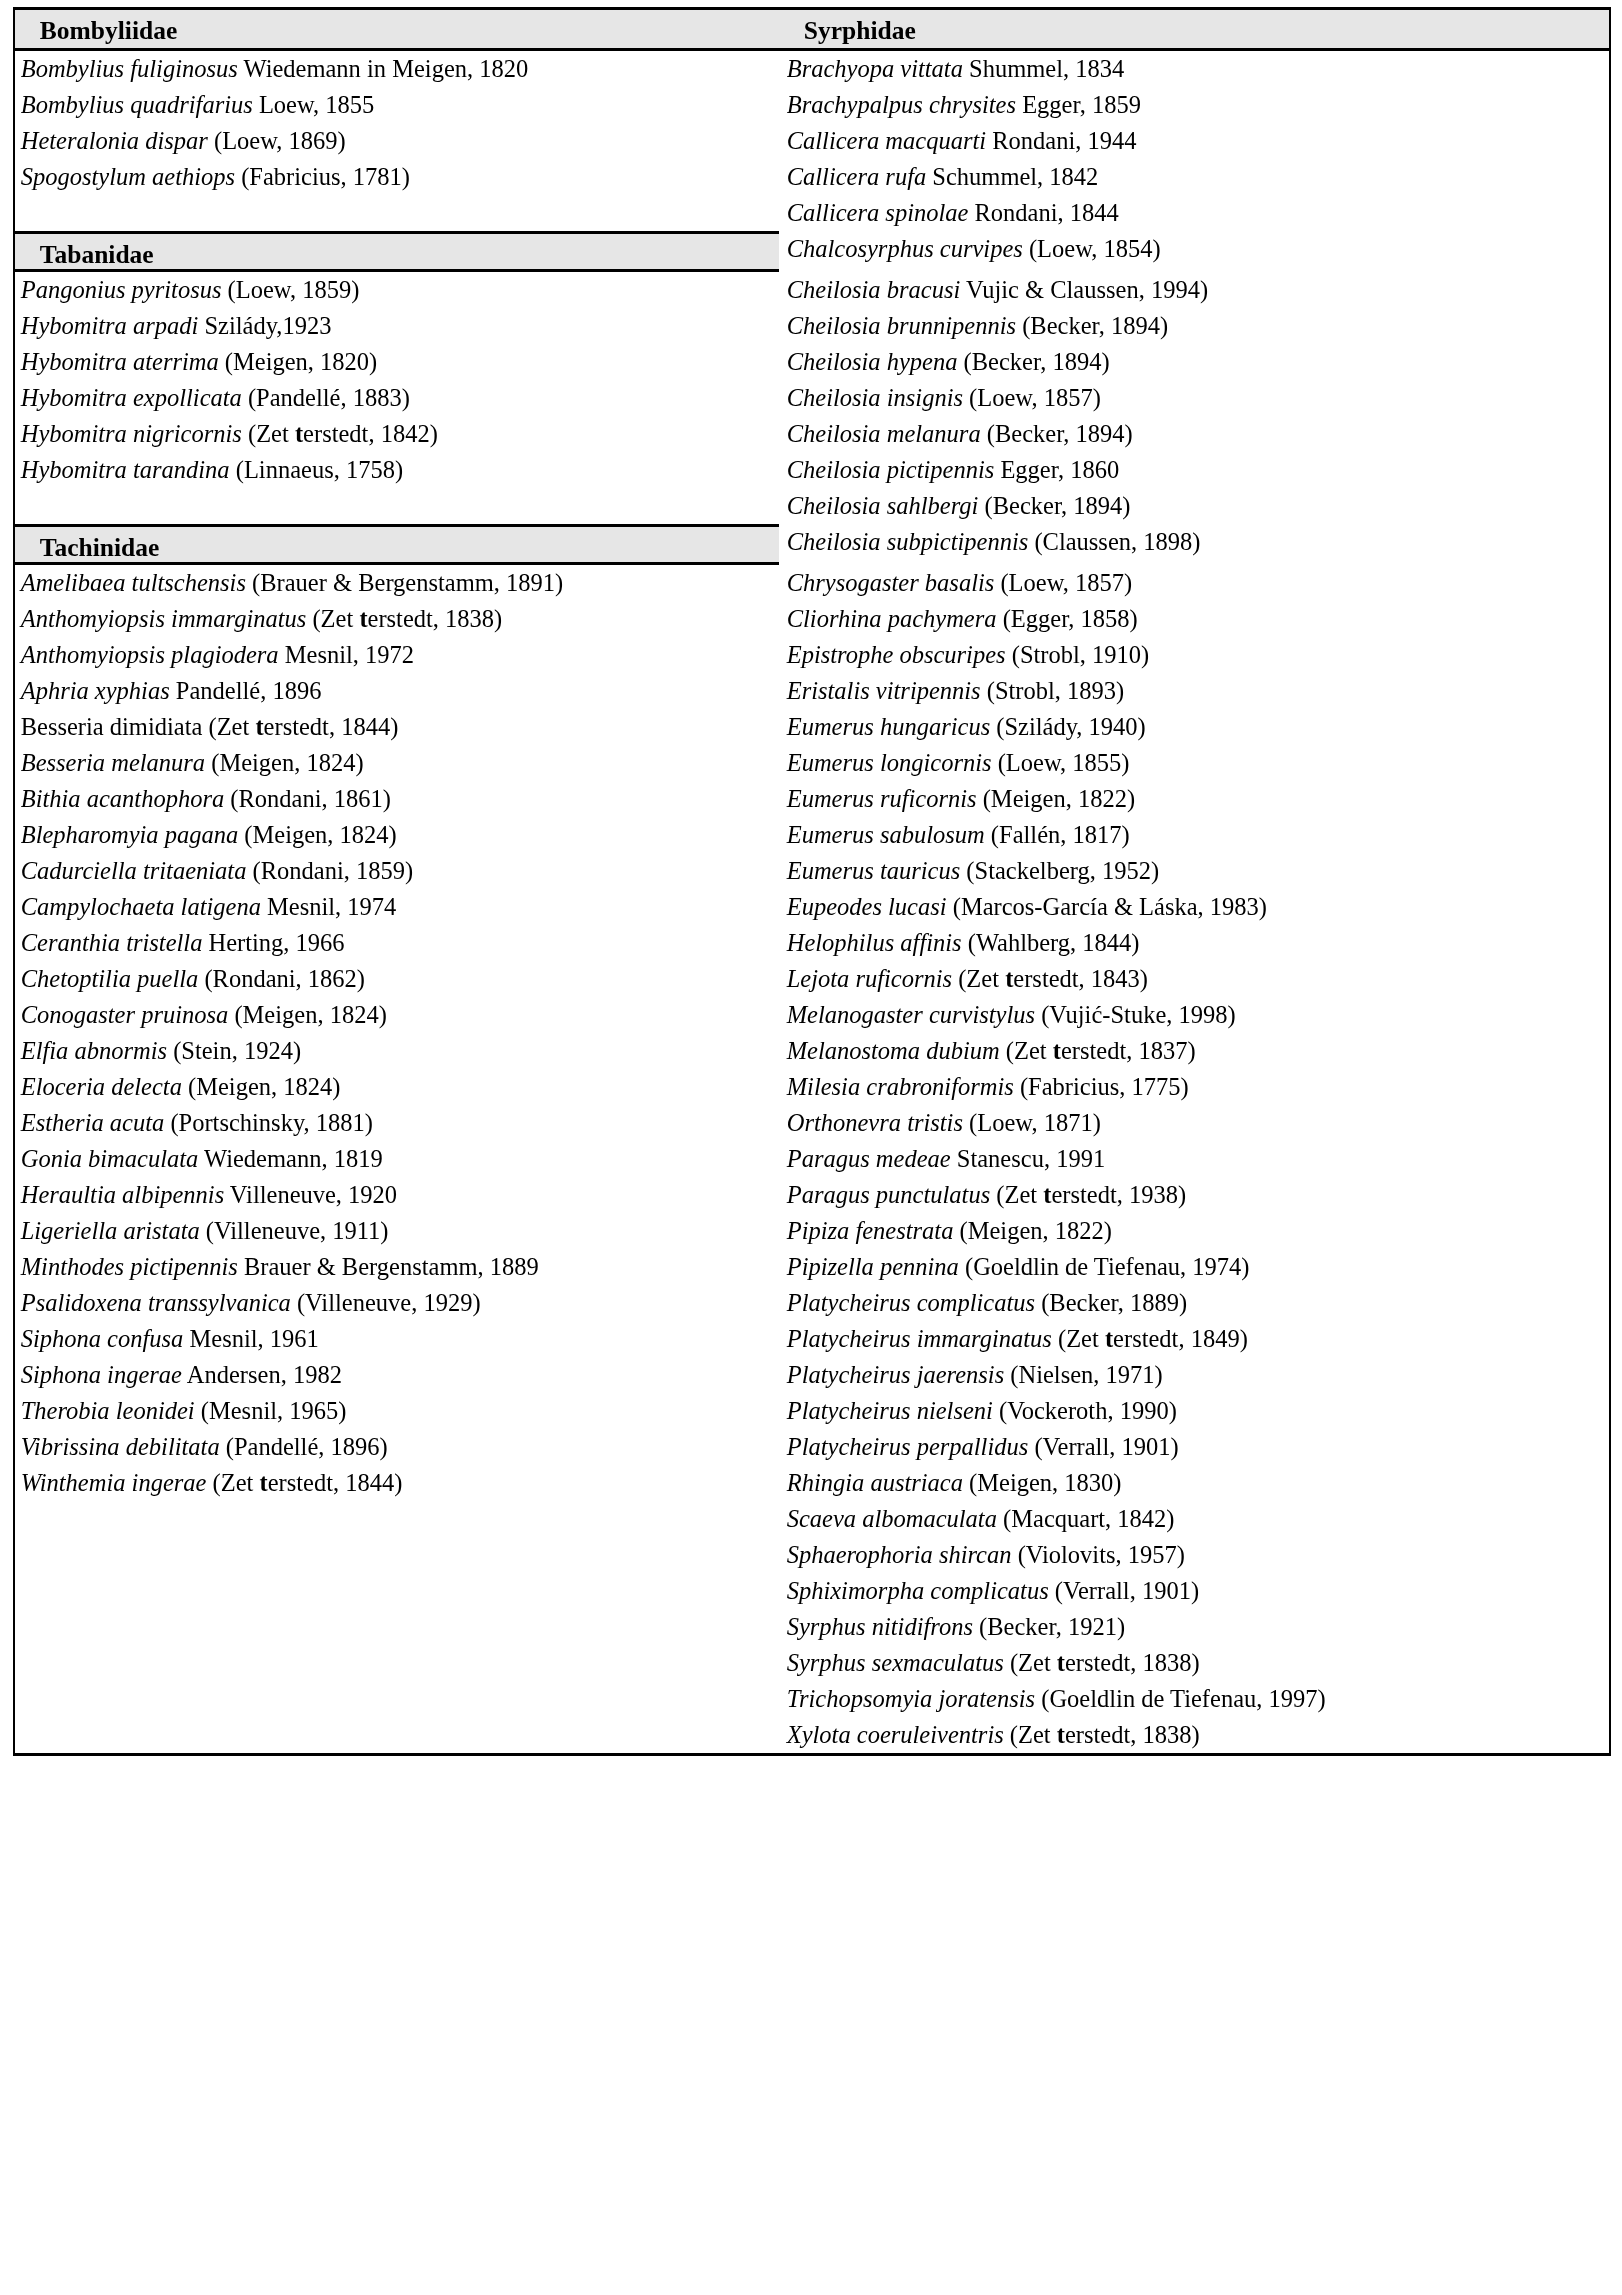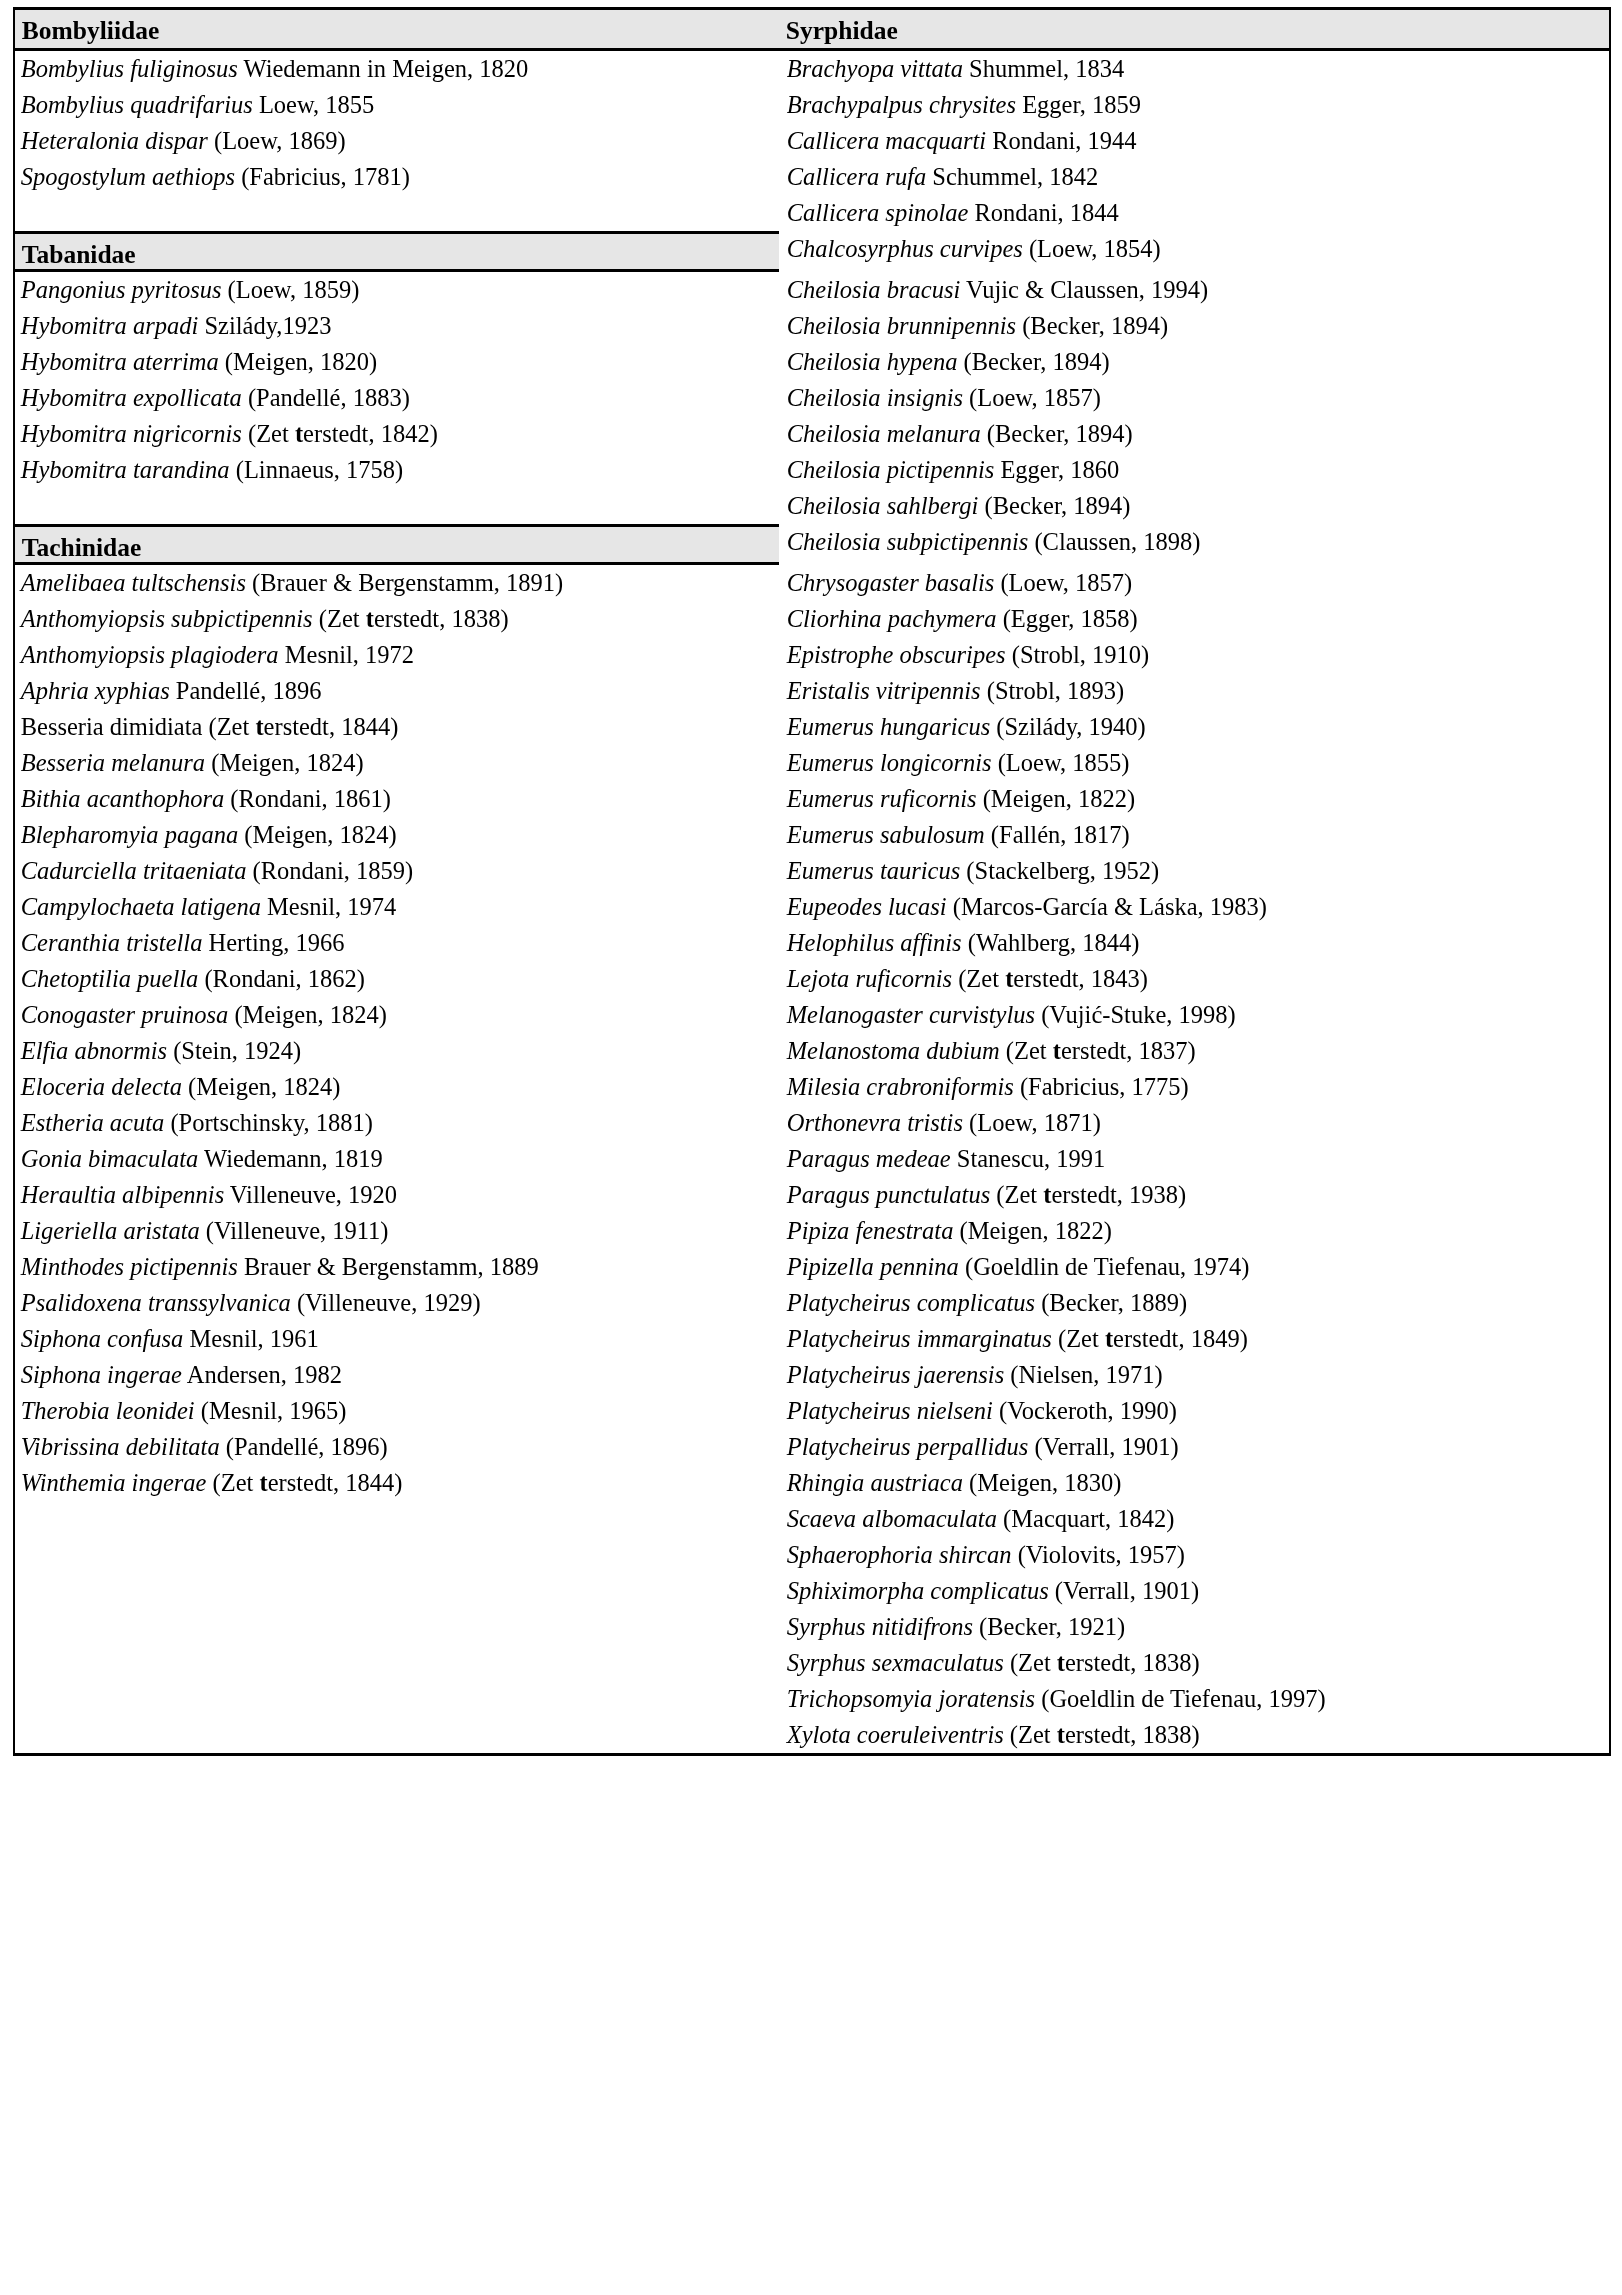--- a/index.html
+++ b/index.html
@@ -66,21 +66,21 @@
 
   
   .fam {
     height: 41px;
     line-height: 41px;
     font-size: 25.5px;
     font-weight: 700;
     background: #e6e6e6;
     border-top: 3.4px solid #000;
     border-bottom: 3.4px solid #000;
-    padding-left: 7px;
+    padding-left: 25px;
     box-sizing: border-box;
     white-space: nowrap;
   }
   
   .fam.top { border-top: none; }
 
   .blank { height: 36px; }
 </style>
 </head>
 <body>
@@ -215,21 +215,21 @@
         <tr>
           <td>
             <div class="cell"><span class="sp">Amelibaea tultschensis</span> <span class="au">(Brauer &amp; Bergenstamm, 1891)</span></div>
           </td>
           <td>
             <div class="cell right"><span class="sp">Chrysogaster basalis</span> <span class="au">(Loew, 1857)</span></div>
           </td>
         </tr>
         <tr>
           <td>
-            <div class="cell"><span class="sp">Anthomyiopsis subpictipennis</span> <span class="au">(Zet <span class="lig">t</span>erstedt, 1838)</span></div>
+            <div class="cell"><span class="sp">Anthomyiopsis immarginatus</span> <span class="au">(Zet <span class="lig">t</span>erstedt, 1838)</span></div>
           </td>
           <td>
             <div class="cell right"><span class="sp">Cliorhina pachymera</span> <span class="au">(Egger, 1858)</span></div>
           </td>
         </tr>
         <tr>
           <td>
             <div class="cell"><span class="sp">Anthomyiopsis plagiodera</span> <span class="au">Mesnil, 1972</span></div>
           </td>
           <td>

